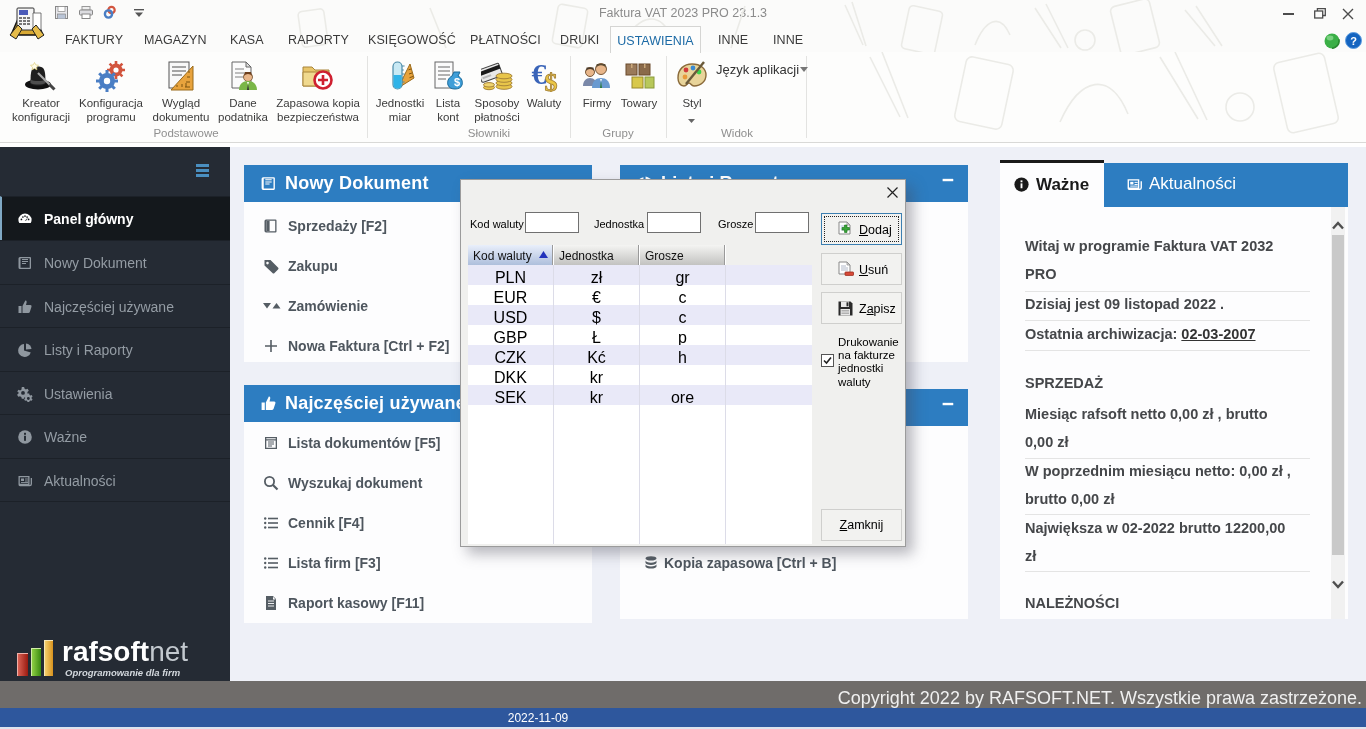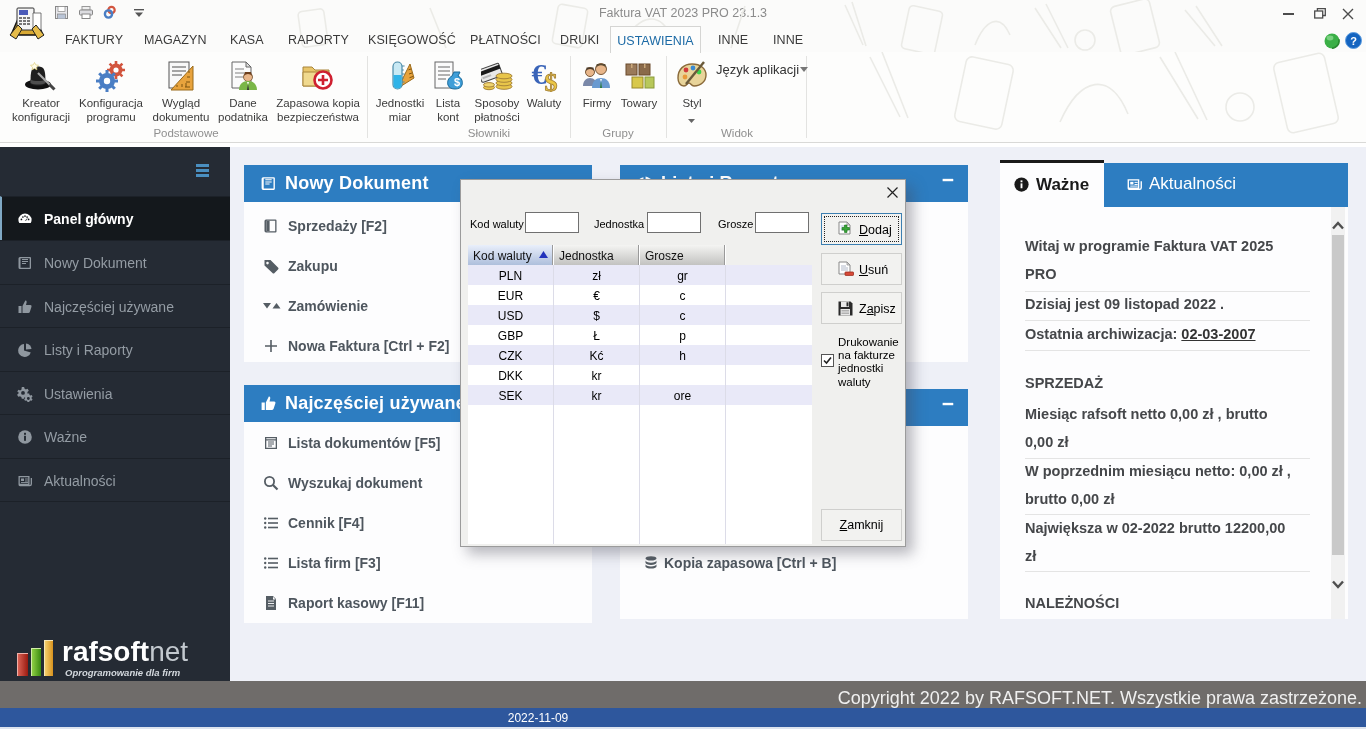--- a/index.html
+++ b/index.html
@@ -54,21 +54,21 @@
   .dlbl { position:absolute; top:38px; font-size:11px; color:#000; }
   .dinput { position:absolute; top:32px; width:54px; height:21px; background:#fff; border:1px solid #707070; }
   .dbtn { position:absolute; left:360px; width:81px; height:32px; background:#f2f2f0; border:1px solid #cfcfcd; font-size:12.5px; color:#000; }
   .dbtn .bicon { position:absolute; left:15px; top:7px; width:17px; height:17px; }
   .dbtn .btxt { position:absolute; left:37px; top:9px; }
   #btnDodaj { border:1px solid #3c7fb1; outline:1px dotted #222; outline-offset:-4px; }
 
   #wtable { position:absolute; left:7px; top:65px; width:344px; height:299px; background:#fff; }
   .thcell { position:absolute; top:0; height:20px; background:linear-gradient(#f4f4f2,#c2c2c0); border-right:1px solid #9a9a9a; font-size:12px; color:#111; }
   .thcell span { position:absolute; left:5px; top:4px; }
-  .trow { position:absolute; left:0; width:344px; height:20px; font-size:12px; color:#000; }
+  .trow { position:absolute; left:0; width:344px; height:20px; font-size:16px; color:#000; }
   .trow.alt { background:#e9e9f8; }
   .tcell { position:absolute; top:4px; text-align:center; }
   .vline { position:absolute; top:20px; width:1px; height:279px; background:#dcdce8; }
 
   #grayban { left:0; top:681px; width:1366px; height:27px; background:#6f6c6a; }
   #grayban span { position:absolute; right:4px; top:7px; font-size:18px; color:#f0f0f0; }
   #blueban { left:0; top:708px; width:1366px; height:19px; background:#2e579d; }
   #blueban span { position:absolute; left:458px; top:3px; width:160px; text-align:center; font-size:12px; color:#fff; }
   #botstrip { left:0; top:727px; width:1366px; height:2px; background:#dde3ee; }
 </style>
@@ -532,21 +532,21 @@
   </div>
   <div id="tabaktu" class="abs">
     <svg style="position:absolute;left:22px;top:13px;" width="17" height="17" viewBox="0 0 16 16" fill="#fff">
       <path d="M1.5 3 h11 v9 a1.2 1.2 0 0 0 1.2 -1.2 V5 H15 v6 a2.2 2.2 0 0 1 -2.2 2.2 H3 A1.6 1.6 0 0 1 1.5 11.5 Z M2.8 4.2 v6.6 h8.4 V4.2 Z"></path>
       <rect x="4" y="5.5" width="3" height="2.5"></rect>
       <path d="M8 6 h3 M8 8 h3 M4 9.5 h7" stroke="#fff" stroke-width="0.9" fill="none"></path>
     </svg>
     <span style="position:absolute;left:45px;top:11px;font-size:17px;color:#fff;">Aktualności</span>
   </div>
 
-  <div class="abs rline" style="left:1025px;top:238px;">Witaj w programie Faktura VAT 2025</div>
+  <div class="abs rline" style="left:1025px;top:238px;">Witaj w programie Faktura VAT 2032</div>
   <div class="abs rline" style="left:1025px;top:266px;">PRO</div>
   <div class="abs rsep" style="left:1025px;top:291px;"></div>
   <div class="abs rline" style="left:1025px;top:296px;">Dzisiaj jest 09 listopad 2022 .</div>
   <div class="abs rsep" style="left:1025px;top:320px;"></div>
   <div class="abs rline" style="left:1025px;top:326px;">Ostatnia archiwizacja: <span style="text-decoration:underline;color:#333;">02-03-2007</span></div>
   <div class="abs rsep" style="left:1025px;top:350px;"></div>
   <div class="abs rline" style="left:1025px;top:375px;">SPRZEDAŻ</div>
   <div class="abs rline" style="left:1025px;top:406px;">Miesiąc rafsoft netto 0,00 zł , brutto</div>
   <div class="abs rline" style="left:1025px;top:434px;">0,00 zł</div>
   <div class="abs rsep" style="left:1025px;top:458px;"></div>

